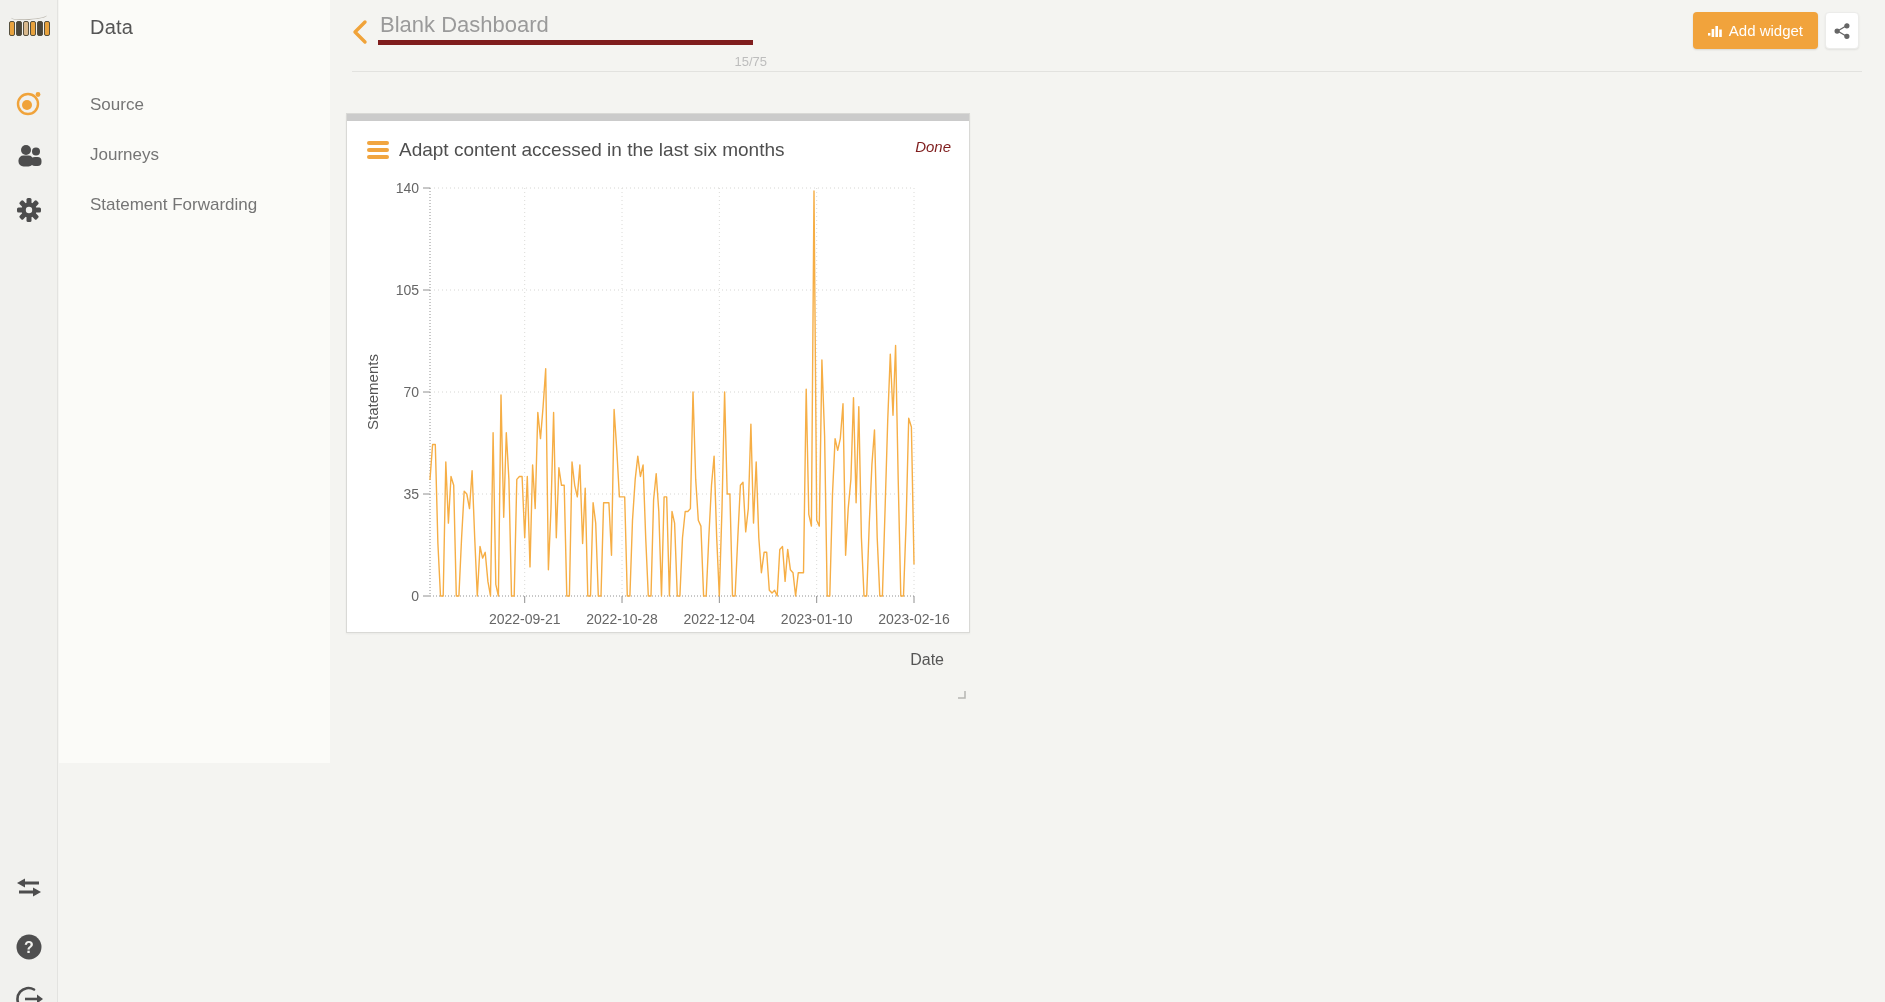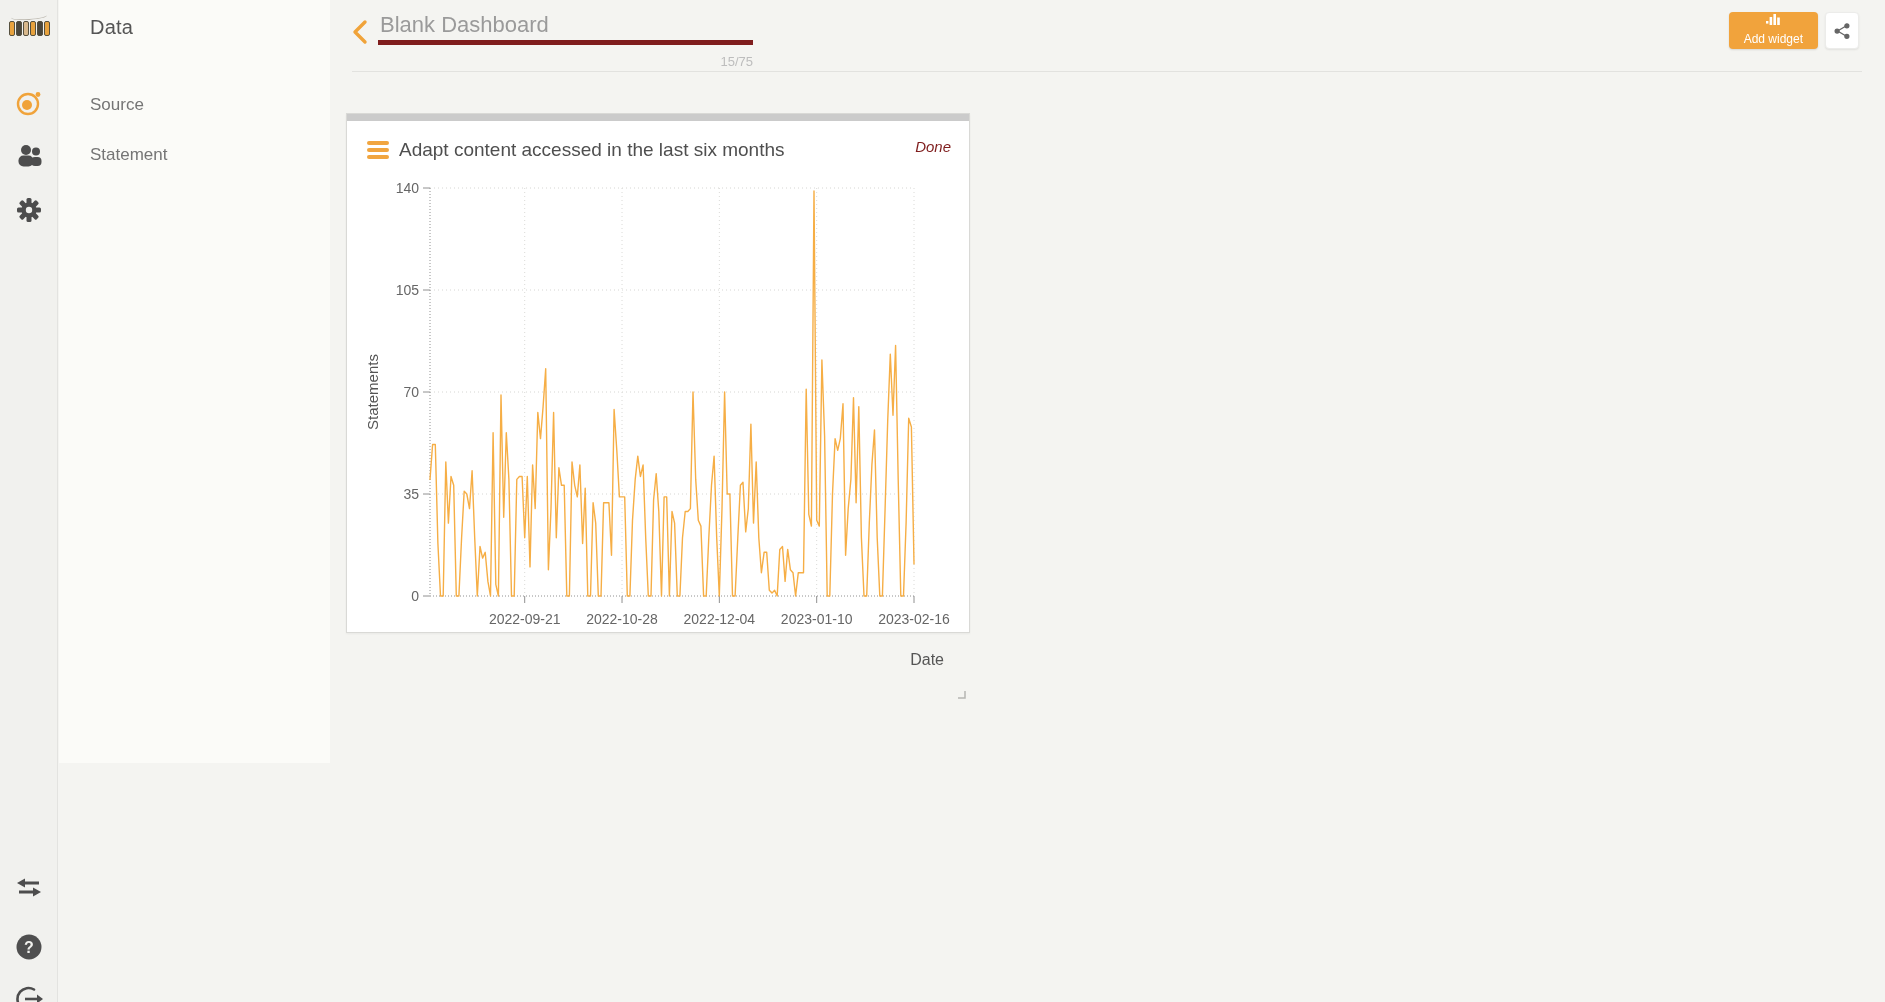--- a/index.html
+++ b/index.html
@@ -23,26 +23,26 @@
   .side-item{padding:15px 10px 15px 31px;font-size:17px;color:#757575;cursor:pointer;}
   .side-item.active{color:#f0a33a;font-weight:bold;}
   .watermark{position:absolute;left:0;top:0;pointer-events:none;}
 
   
   .main{position:absolute;left:330px;top:0;right:0;height:1002px;}
   .back-btn{position:absolute;left:20px;top:19px;width:22px;height:26px;cursor:pointer;}
   .title-input{position:absolute;left:48px;top:13px;width:375px;height:32px;border:none;
     border-bottom:5px solid #7f1d1d;background:transparent;font-family:"Liberation Sans",sans-serif;
     font-size:22px;color:#9a9a9a;padding:0 2px 4px 2px;outline:none;}
-  .title-counter{position:absolute;left:48px;top:54px;width:375px;text-align:right;
+  .title-counter{position:absolute;left:62px;top:54px;width:375px;text-align:right;
     font-size:13px;color:#bdbdbd;}
   .top-divider{position:absolute;left:22px;right:23px;top:71px;border-top:1px solid #e2e2df;}
   .add-widget{position:absolute;right:67px;top:12px;height:37px;padding:0 15px;border:none;
-    border-radius:4px;background:#f1a33c;color:#fff;font-size:12px;font-family:"Liberation Sans",sans-serif;
-    display:flex;align-items:center;gap:7px;cursor:pointer;box-shadow:0 1px 2px rgba(0,0,0,.12);flex-direction:column;}
+    border-radius:4px;background:#f1a33c;color:#fff;font-size:15px;font-family:"Liberation Sans",sans-serif;
+    display:flex;align-items:center;gap:7px;cursor:pointer;box-shadow:0 1px 2px rgba(0,0,0,.12);}
   .share-btn{position:absolute;right:26px;top:12px;width:34px;height:37px;border:1px solid #ececea;
     border-radius:4px;background:#fff;display:flex;align-items:center;justify-content:center;
     cursor:pointer;box-shadow:0 1px 2px rgba(0,0,0,.08);}
 
   
   .card{position:absolute;left:16px;top:113px;width:624px;height:520px;background:#fff;
     border:1px solid #d9d9d6;box-shadow:0 1px 2px rgba(0,0,0,.05);}
   .card-strip{position:absolute;left:0;top:0;right:0;height:7px;background:#cbcbcb;cursor:grab;}
   .widget-menu{position:absolute;left:20px;top:27px;width:22px;cursor:pointer;}
   .widget-menu i{display:block;height:4px;border-radius:2px;background:#f1a53f;margin-bottom:3px;}
@@ -130,21 +130,22 @@
 
 <div class="sidebar">
   <svg class="watermark" width="271" height="1002">
     <circle cx="175" cy="962" r="108" fill="none" stroke="#ececе8" stroke-width="22" stroke-dasharray="590 89" stroke-linecap="round" style="stroke:#ececе8"></circle>
     <circle cx="175" cy="962" r="108" fill="none" stroke="#ececea" stroke-width="22" stroke-dasharray="590 89" stroke-linecap="round"></circle>
     <ellipse cx="187" cy="985" rx="60" ry="78" fill="#e9e9e5"></ellipse>
   </svg>
   <div class="side-head">Data</div>
   <div class="side-items" id="sidebar-items">
       <div class="side-item">Source</div>
-      <div class="side-item">Statement</div>
+      <div class="side-item">Journeys</div>
+      <div class="side-item">Statement Forwarding</div>
     </div>
 </div>
 
 <div class="main">
 
   <div class="back-btn">
     <svg width="22" height="26" viewBox="0 0 22 26">
       <polyline points="15,3 5,13 15,23" fill="none" stroke="#f0a33a" stroke-width="3.4" stroke-linecap="round" stroke-linejoin="round"></polyline>
     </svg>
   </div>

